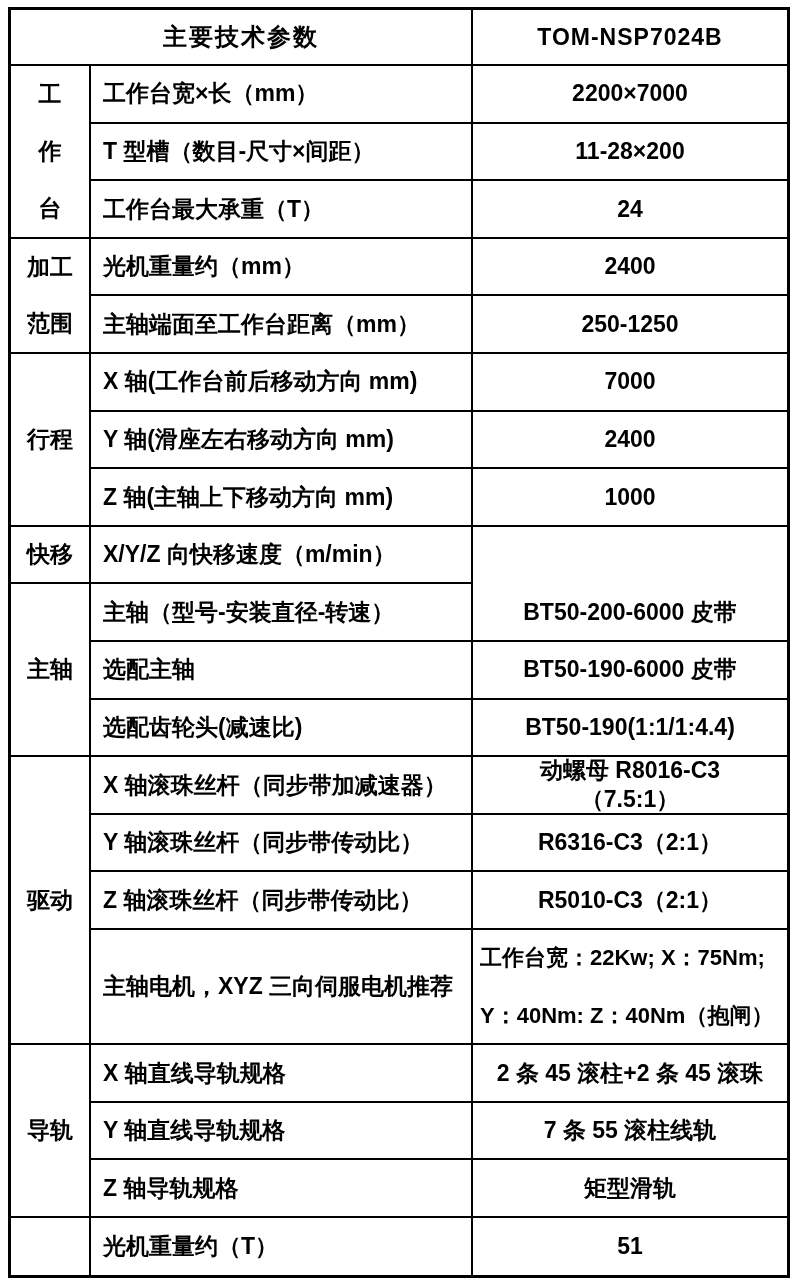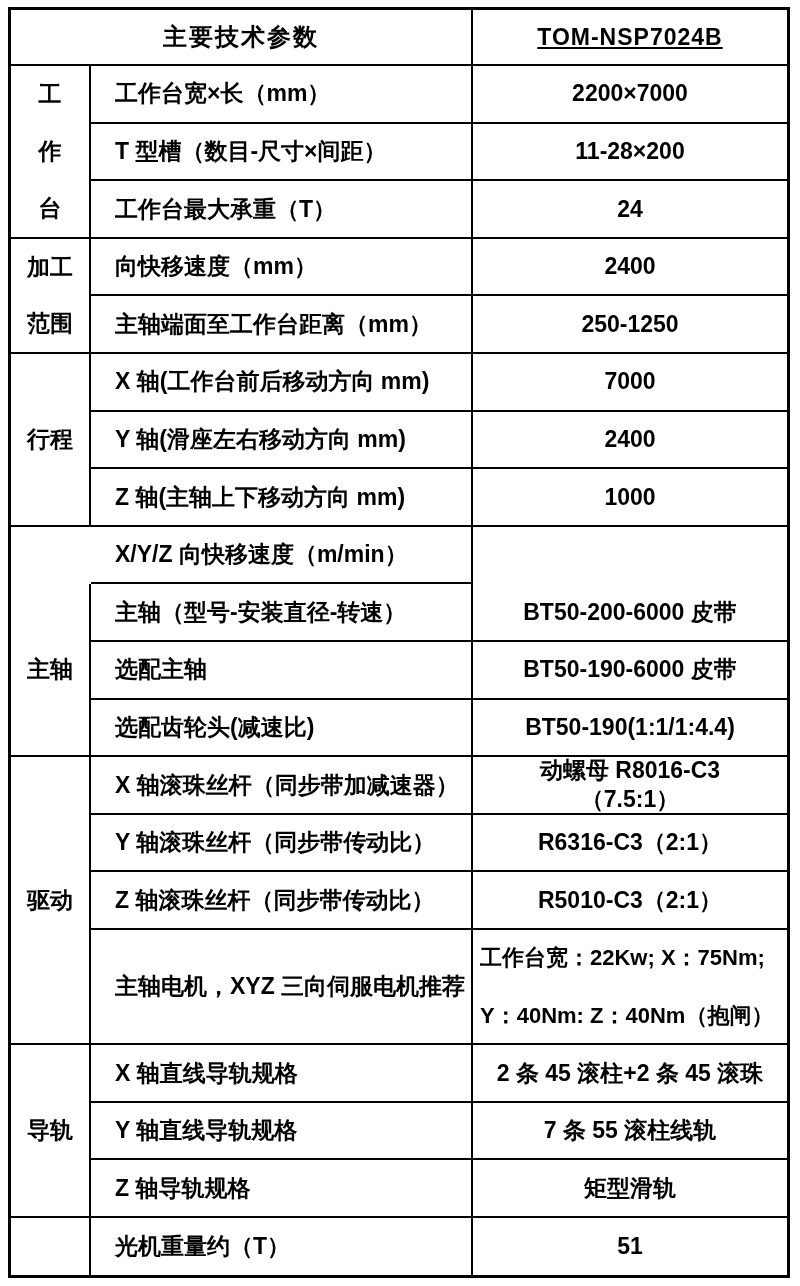--- a/index.html
+++ b/index.html
@@ -36,34 +36,33 @@
     grid-row: 1;
     justify-content: center;
     font-size: 24px;
     letter-spacing: 2px;
   }
   .hdr-right {
     grid-column: 3;
     grid-row: 1;
     justify-content: center;
     letter-spacing: 1px;
-    text-decoration: underline;
   }
   .group {
     grid-column: 1;
     flex-direction: column;
     justify-content: space-around;
     align-items: center;
     padding: 0;
     text-align: center;
   }
   .param {
     grid-column: 2;
     justify-content: flex-start;
-    padding-left: 24px;
+    padding-left: 12px;
     padding-right: 4px;
     text-align: right;
   }
   .value {
     grid-column: 3;
     justify-content: center;
     text-align: center;
     padding: 0 20px;
   }
   .dbl-param {
@@ -94,41 +93,44 @@
     <span>作</span>
     <span>台</span>
   </div>
   <div class="c group" style="grid-row:5/7">
     <span>加工</span>
     <span>范围</span>
   </div>
   <div class="c group" style="grid-row:7/10">
     <span>行程</span>
   </div>
+  <div class="c group" style="grid-row:10/11">
+    <span>快移</span>
+  </div>
   <div class="c group" style="grid-row:11/14">
     <span>主轴</span>
   </div>
   <div class="c group" style="grid-row:14/18">
     <span>驱动</span>
   </div>
   <div class="c group" style="grid-row:18/21">
     <span>导轨</span>
   </div>
   <div class="c group last-row" style="grid-row:21/22"></div>
 
   <div class="c param" style="grid-row:2">工作台宽×长（mm）</div>
   <div class="c value last-col" style="grid-row:2">2200×7000</div>
 
   <div class="c param" style="grid-row:3">T 型槽（数目-尺寸×间距）</div>
   <div class="c value last-col" style="grid-row:3">11-28×200</div>
 
   <div class="c param" style="grid-row:4">工作台最大承重（T）</div>
   <div class="c value last-col" style="grid-row:4">24</div>
 
-  <div class="c param" style="grid-row:5">向快移速度（mm）</div>
+  <div class="c param" style="grid-row:5">光机重量约（mm）</div>
   <div class="c value last-col" style="grid-row:5">2400</div>
 
   <div class="c param" style="grid-row:6">主轴端面至工作台距离（mm）</div>
   <div class="c value last-col" style="grid-row:6">250-1250</div>
 
   <div class="c param" style="grid-row:7">X 轴(工作台前后移动方向 mm)</div>
   <div class="c value last-col" style="grid-row:7">7000</div>
 
   <div class="c param" style="grid-row:8">Y 轴(滑座左右移动方向 mm)</div>
   <div class="c value last-col" style="grid-row:8">2400</div>

